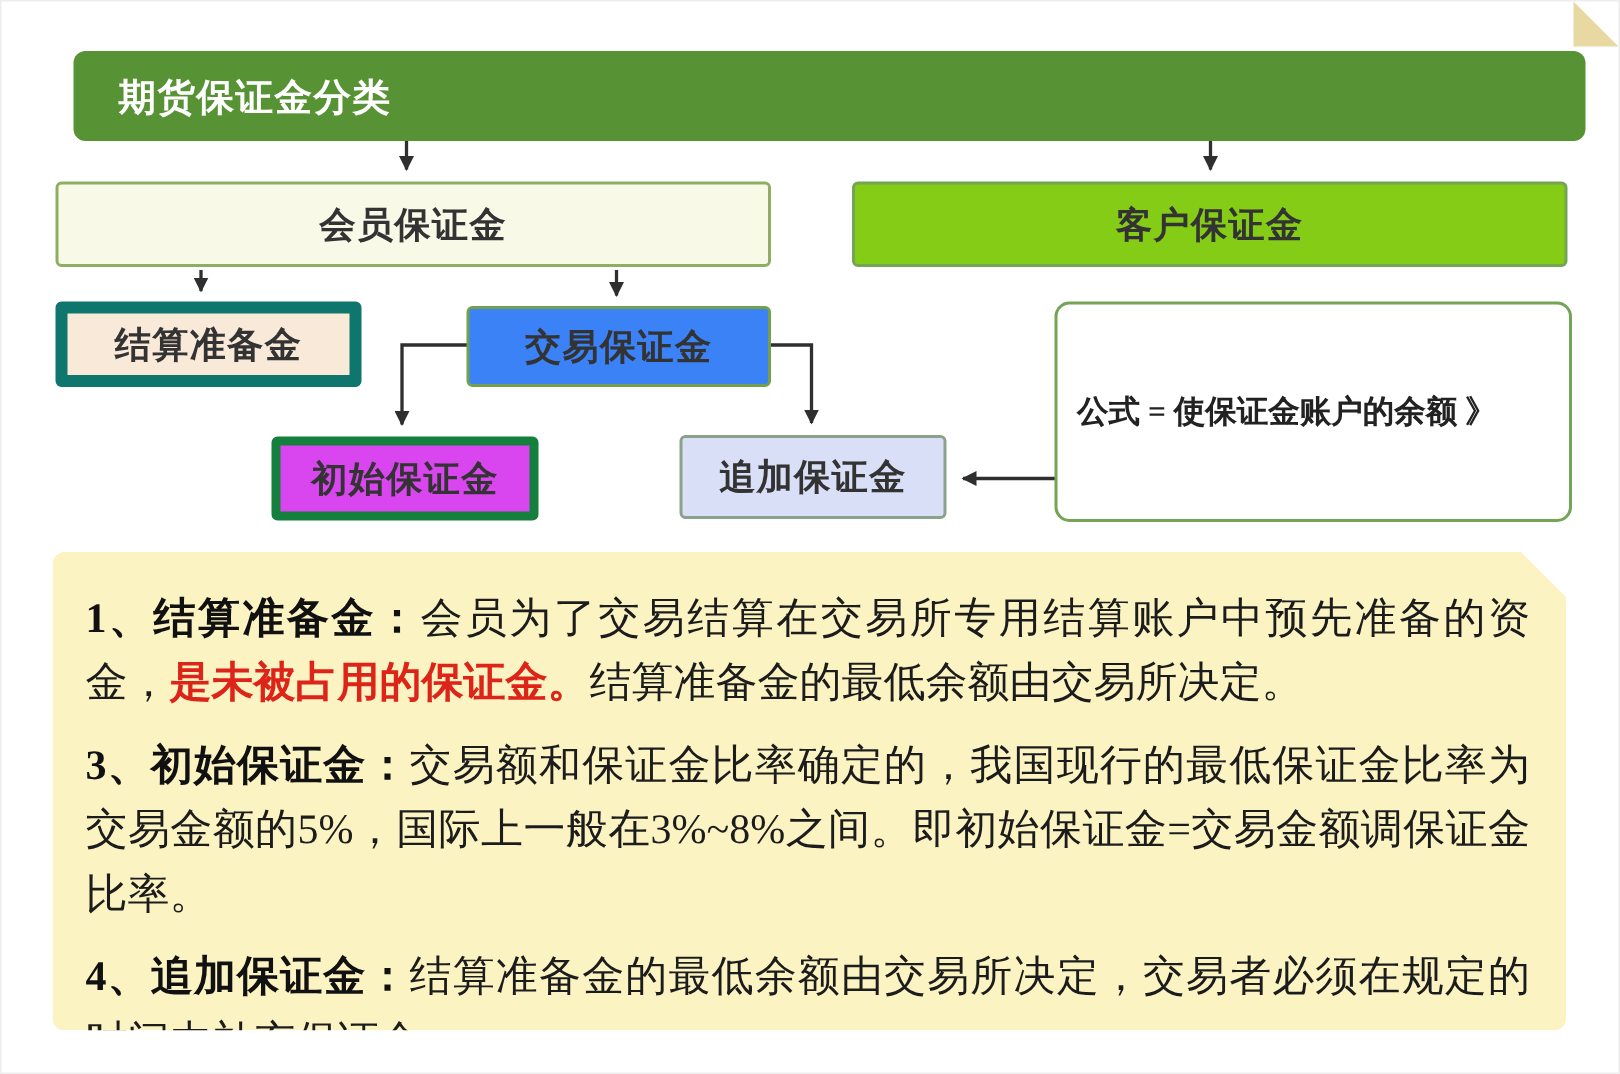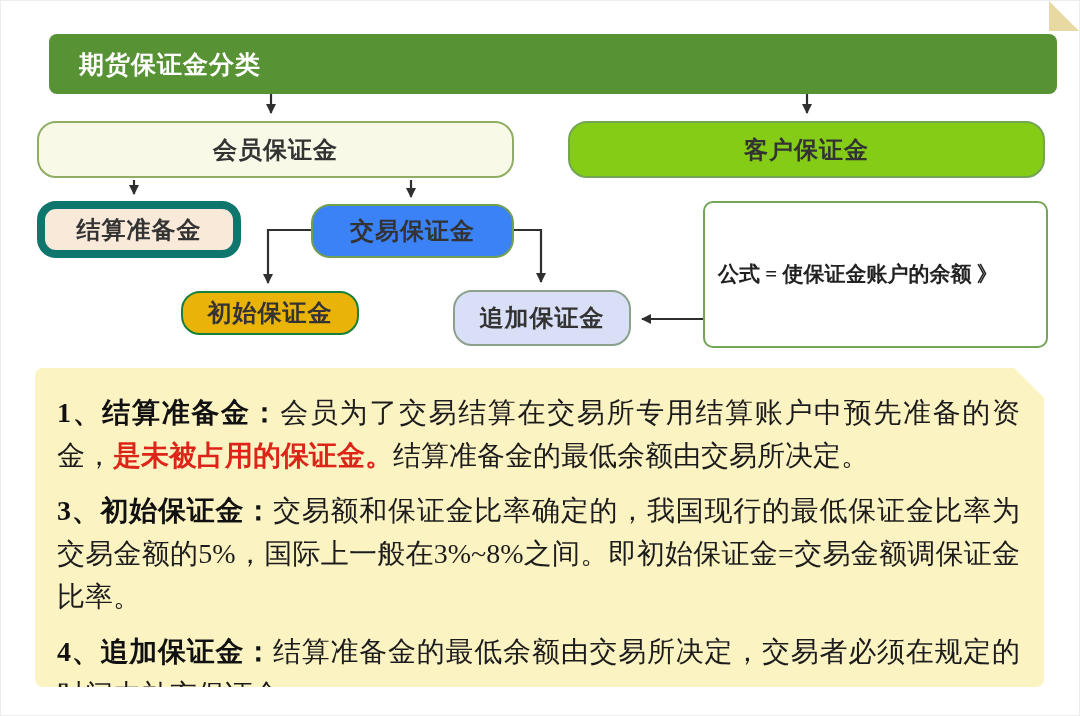--- a/index.html
+++ b/index.html
@@ -37,30 +37,30 @@
   .connector-layer {
     position: absolute; left: 0; top: 0;
     width: 1080px; height: 716px;
     pointer-events: none;
   }
 
   
   .fbox {
     position: absolute;
     box-sizing: border-box;
-    border-radius: 19px;
+    border-radius: 4px;
     display: flex; align-items: center; justify-content: center;
     font-size: 24px; font-weight: bold; color: #333333;
     letter-spacing: 1px;
   }
   .box-member     { left: 36px;  top: 120px; width: 477px; height: 57px; background: #f8f9e7; border: 2px solid #8fae62; }
   .box-customer   { left: 567px; top: 120px; width: 477px; height: 57px; background: #84cc16; border: 2px solid #74a455; }
   .box-settlement { left: 36px;  top: 200px; width: 204px; height: 57px; background: #f9e9d9; border: 8px solid #0f766e; }
   .box-trading    { left: 310px; top: 203px; width: 203px; height: 54px; background: #3b82f6; border: 2px solid #73a04f; }
-  .box-initial    { left: 180px; top: 290px; width: 178px; height: 44px; background: #eab308; border: 2px solid #15803d; }
+  .box-initial    { left: 180px; top: 290px; width: 178px; height: 56px; background: #d946ef; border: 6px solid #15803d; }
   .box-additional { left: 452px; top: 289px; width: 178px; height: 56px; background: #d9dff6; border: 2px solid #8ba18c; }
 
   
   .formula-box {
     position: absolute;
     left: 702px; top: 200px;
     width: 345px; height: 147px;
     background: #ffffff;
     border: 2px solid #74a455;
     border-radius: 10px;

